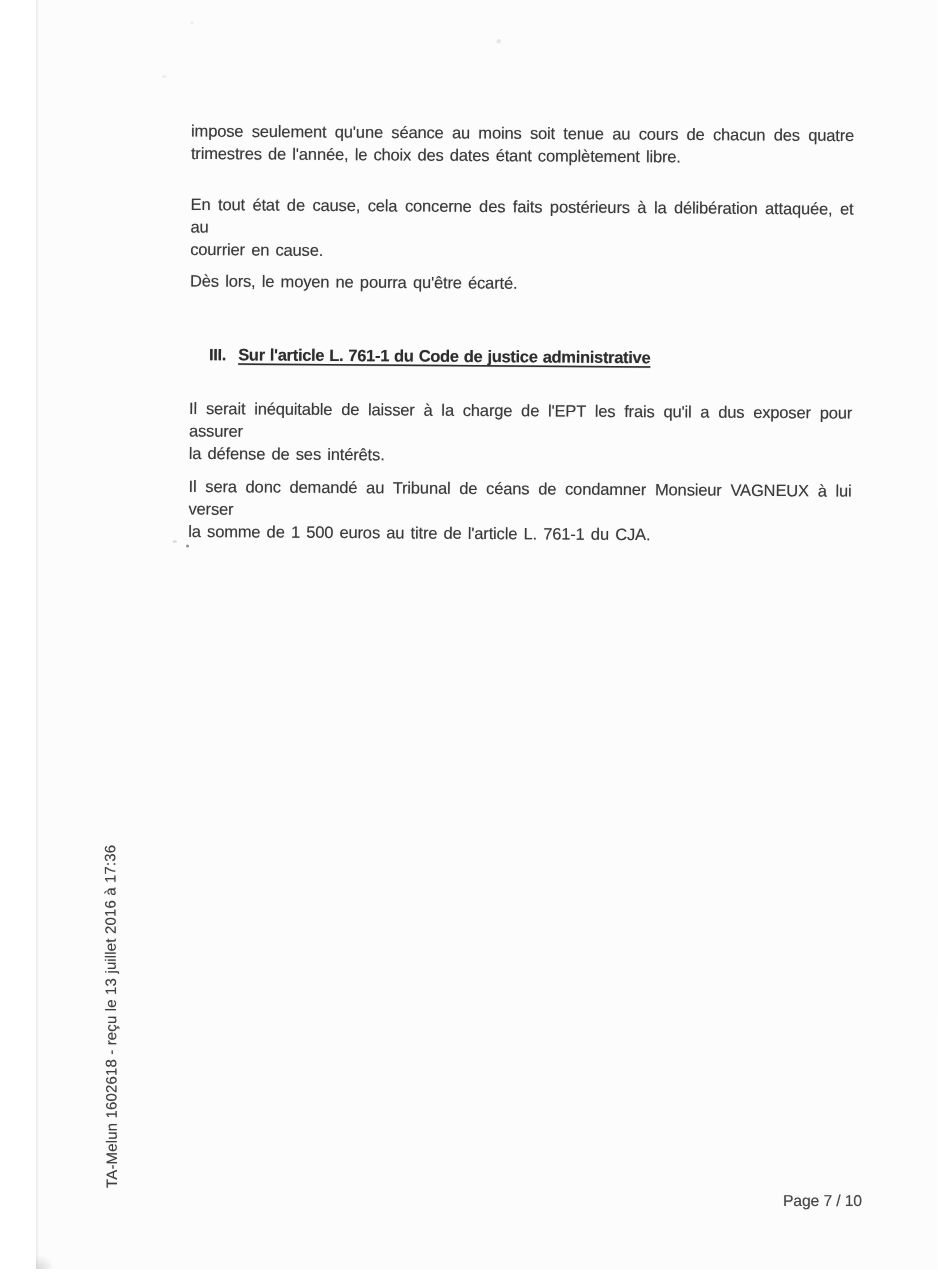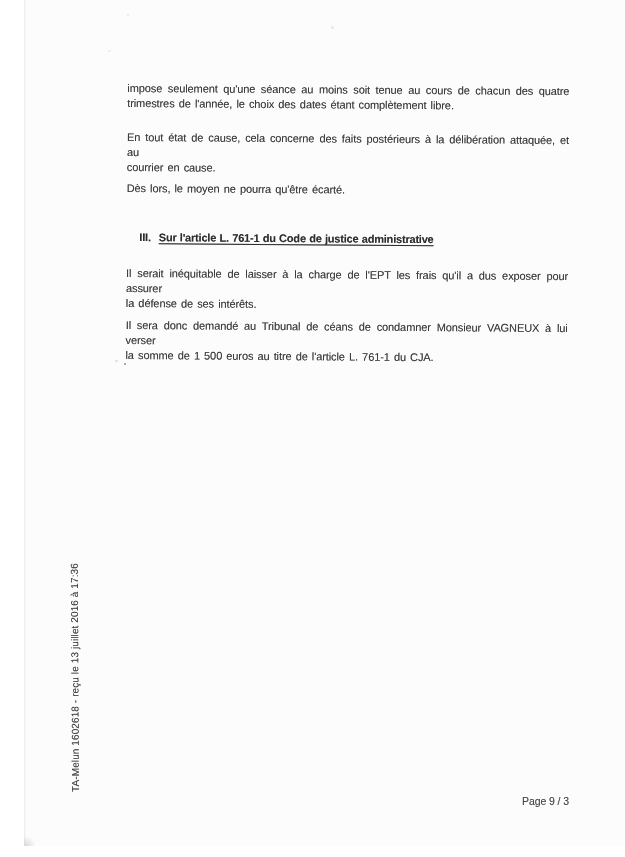--- a/index.html
+++ b/index.html
@@ -112,15 +112,15 @@
 
     <p class="para p5">
       <span class="line just">Il sera donc demandé au Tribunal de céans de condamner Monsieur VAGNEUX à lui verser</span>
       <span class="line">la somme de 1 500 euros au titre de l'article L. 761-1 du CJA.</span>
     </p>
 
   </div>
 
   <div class="stamp">TA-Melun 1602618 - reçu le 13 juillet 2016 à 17:36</div>
 
-  <div class="footer">Page 9 / 3</div>
+  <div class="footer">Page 7 / 10</div>
 
 </div>
 
 </body></html>

